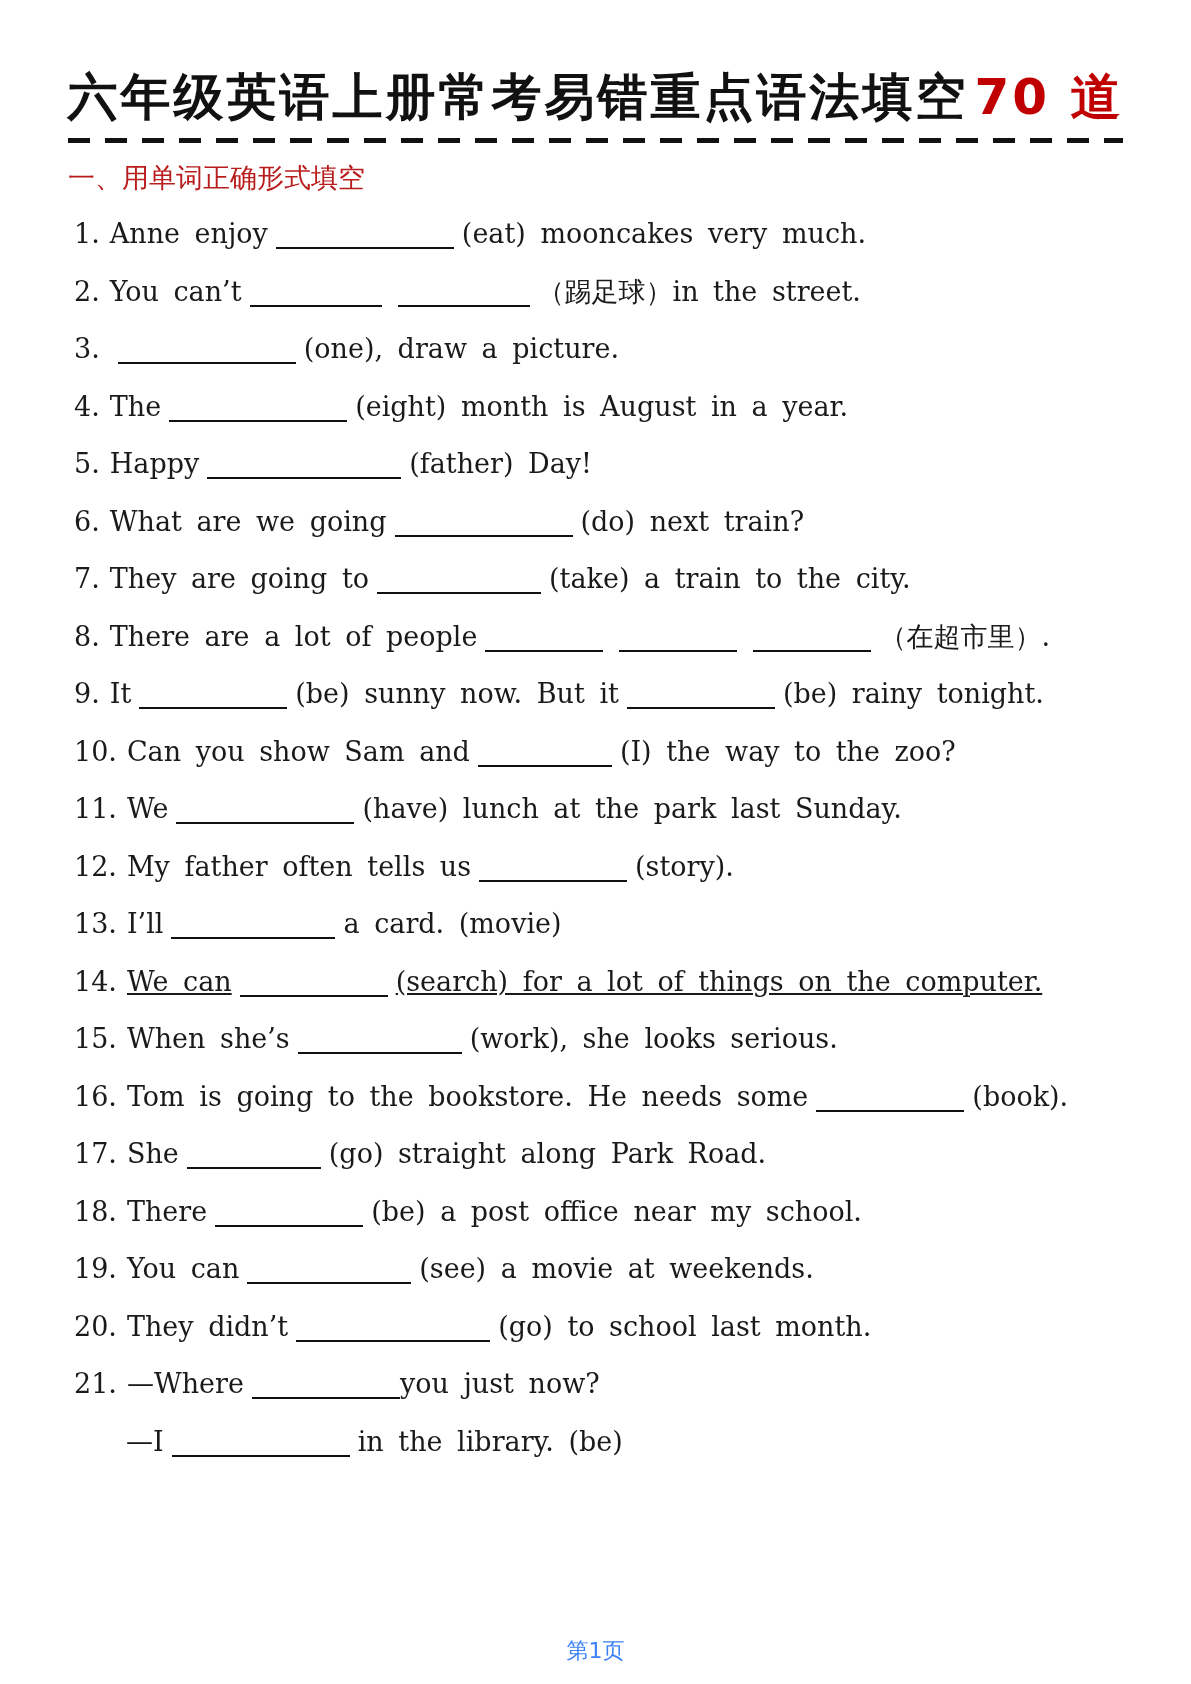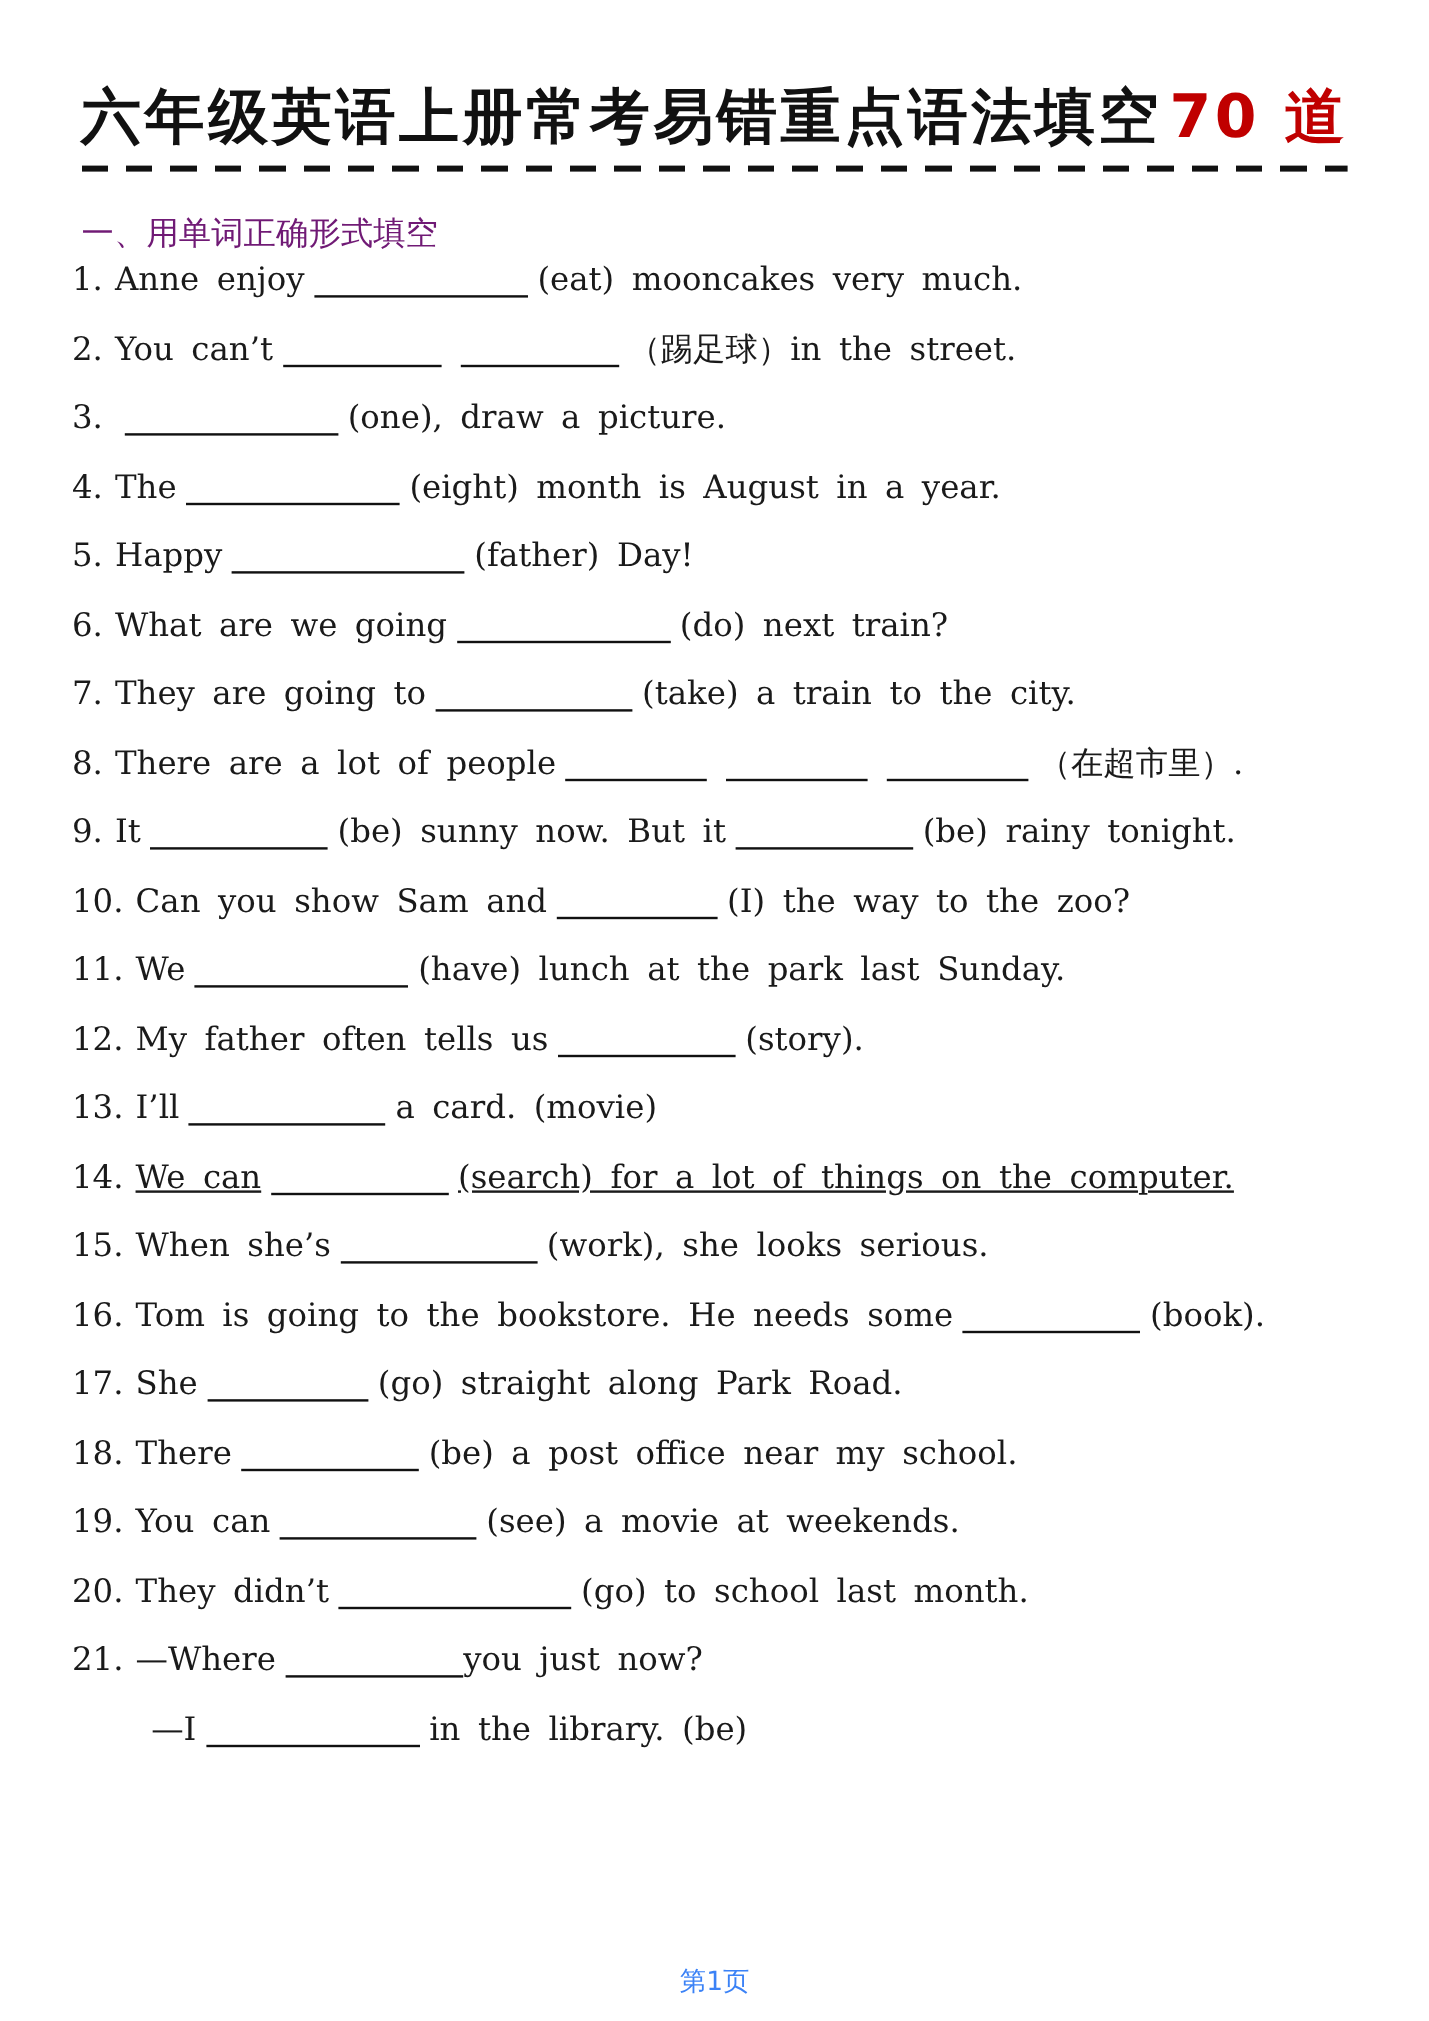--- a/index.html
+++ b/index.html
@@ -10,25 +10,25 @@
     font-family: "DejaVu Sans", sans-serif; font-weight: bold; font-size: 50px;
     letter-spacing: 3px; color: #111111; line-height: 70px; white-space: nowrap;
   }
   .title .accent { color: #c00000; margin-left: 6px; }
   .dash-rule {
     position: absolute; left: 68px; width: 1055px; top: 138px; height: 5px;
     background: repeating-linear-gradient(90deg, #111 0 22px, transparent 22px 37px);
   }
   .section-heading {
     position: absolute; left: 68px; top: 158px;
-    font-family: Liberation Serif, serif; font-size: 27px; color: #701a75;
-    line-height: 40px; white-space: nowrap; margin-top: 16px;
+    font-family: Liberation Serif, serif; font-size: 27px; color: #b91c1c;
+    line-height: 40px; white-space: nowrap;
   }
   .question {
-    position: absolute; left: 60px; height: 44px;
+    position: absolute; left: 74px; height: 44px;
     font-family: "DejaVu Serif", "Liberation Serif", serif; font-size: 27px;
     color: #1a1a1a; line-height: 44px; white-space: nowrap; word-spacing: 6px;
   }
   .question .num { display: inline-block; margin-right: 10px; }
   .blank {
     display: inline-block; border-bottom: 2px solid #111; height: 30px;
     vertical-align: -6px; margin: 0 8px;
   }
   .footer {
     position: absolute; left: 0; width: 1191px; top: 1636px; text-align: center;

